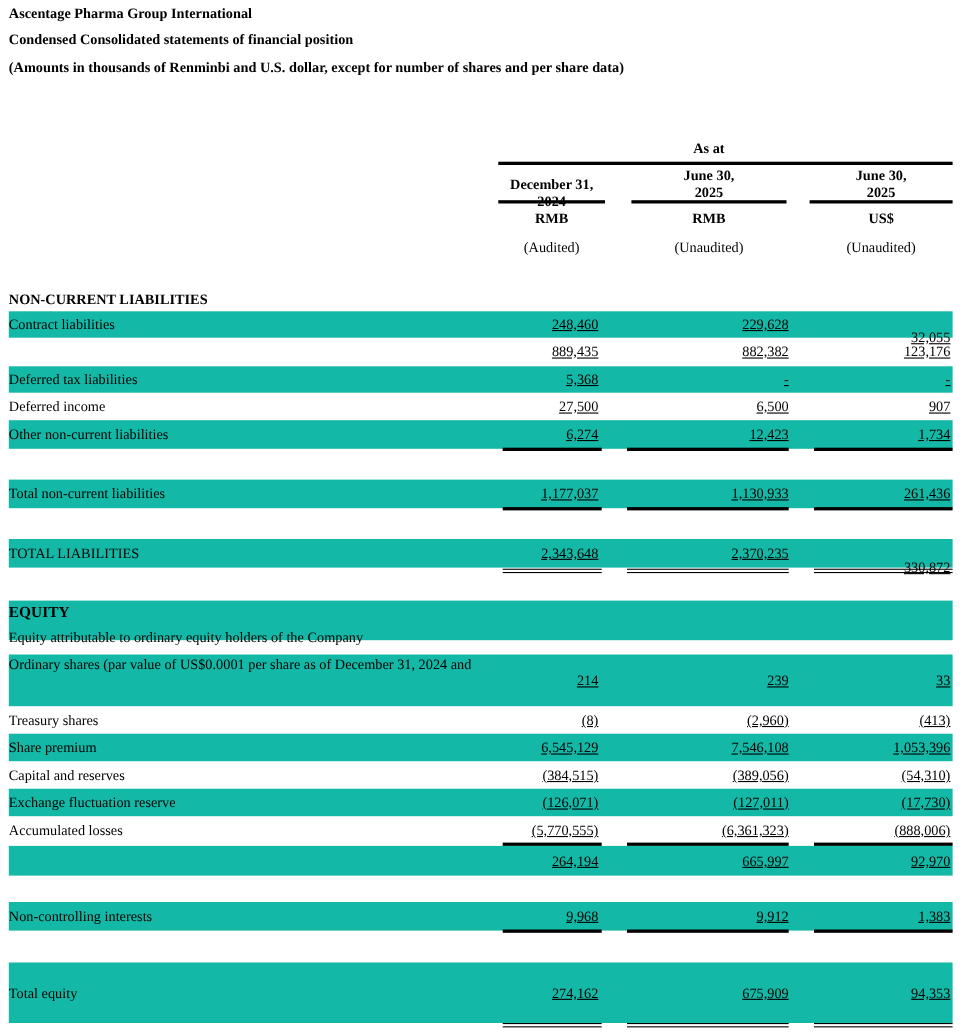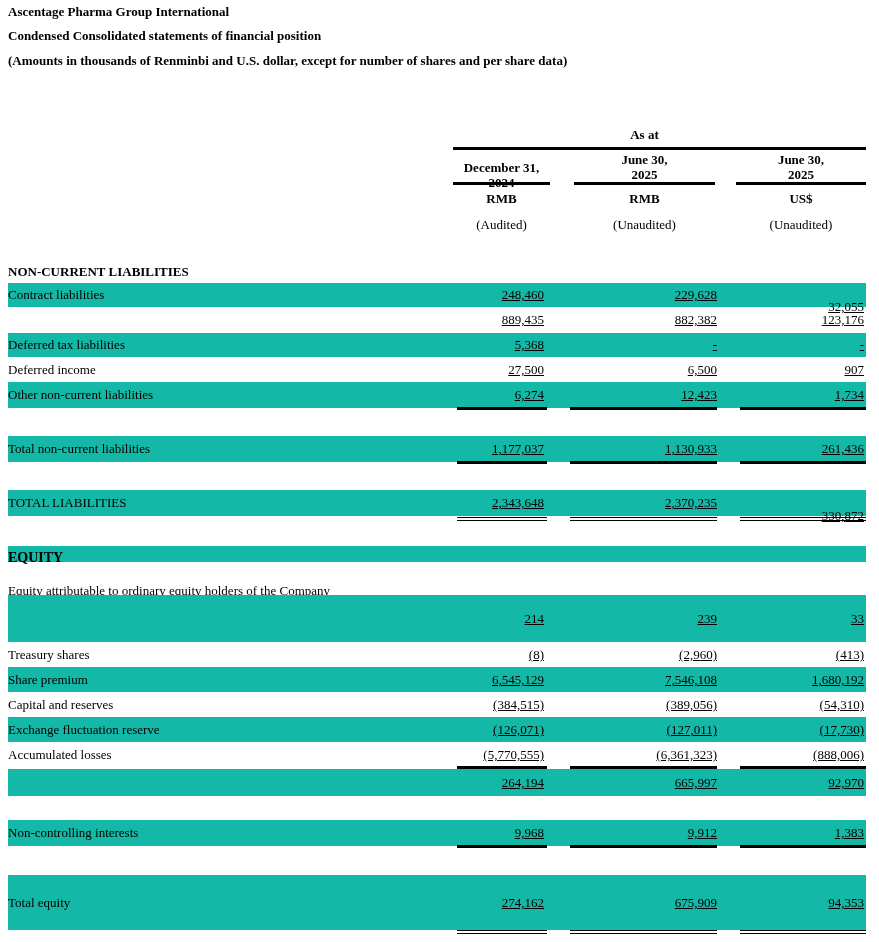--- a/index.html
+++ b/index.html
@@ -111,42 +111,43 @@
   <div class="val c2" style="top:5px">2,370,235</div>
   <div class="val c3" style="top:18px">330,872</div>
 </div>
 <div class="dline" style="left:457px;width:90px;top:517px"></div>
 <div class="dline" style="left:457px;width:90px;top:520px"></div>
 <div class="dline" style="left:570px;width:147px;top:517px"></div>
 <div class="dline" style="left:570px;width:147px;top:520px"></div>
 <div class="dline" style="left:740px;width:126px;top:517px"></div>
 <div class="dline" style="left:740px;width:126px;top:520px"></div>
 
-<div class="row shade" style="top:546px;height:16px">
+<div class="row shade" style="top:546px;height:36px">
   <div class="lbl bold" style="top:4px;font-size:14px">EQUITY</div>
 </div>
 <div class="row" style="top:571px;height:23px">
-  <div class="lbl" style="top:12px">Equity attributable to ordinary equity holders of the Company</div>
+  <div class="lbl" style="top:1px">Equity attributable to ordinary equity holders of the Company</div>
 </div>
 <div class="row shade" style="top:595px;height:47px">
+  <div class="lbl" style="top:1px">Ordinary shares (par value of US$0.0001 per share as of December 31, 2024 and</div>
   <div class="val c1" style="top:16px">214</div>
   <div class="val c2" style="top:16px">239</div>
   <div class="val c3" style="top:16px">33</div>
 </div>
 <div class="row" style="top:643px;height:24px">
   <div class="lbl" style="top:4px">Treasury shares</div>
   <div class="val c1" style="top:4px">(8)</div>
   <div class="val c2" style="top:4px">(2,960)</div>
   <div class="val c3" style="top:4px">(413)</div>
 </div>
 <div class="row shade" style="top:667px;height:25px">
   <div class="lbl" style="top:5px">Share premium</div>
   <div class="val c1" style="top:5px">6,545,129</div>
   <div class="val c2" style="top:5px">7,546,108</div>
-  <div class="val c3" style="top:5px">1,680,192</div>
+  <div class="val c3" style="top:5px">1,053,396</div>
 </div>
 <div class="row" style="top:692px;height:25px">
   <div class="lbl" style="top:5px">Capital and reserves</div>
   <div class="val c1" style="top:5px">(384,515)</div>
   <div class="val c2" style="top:5px">(389,056)</div>
   <div class="val c3" style="top:5px">(54,310)</div>
 </div>
 <div class="row shade" style="top:717px;height:25px">
   <div class="lbl" style="top:5px">Exchange fluctuation reserve</div>
   <div class="val c1" style="top:5px">(126,071)</div>

